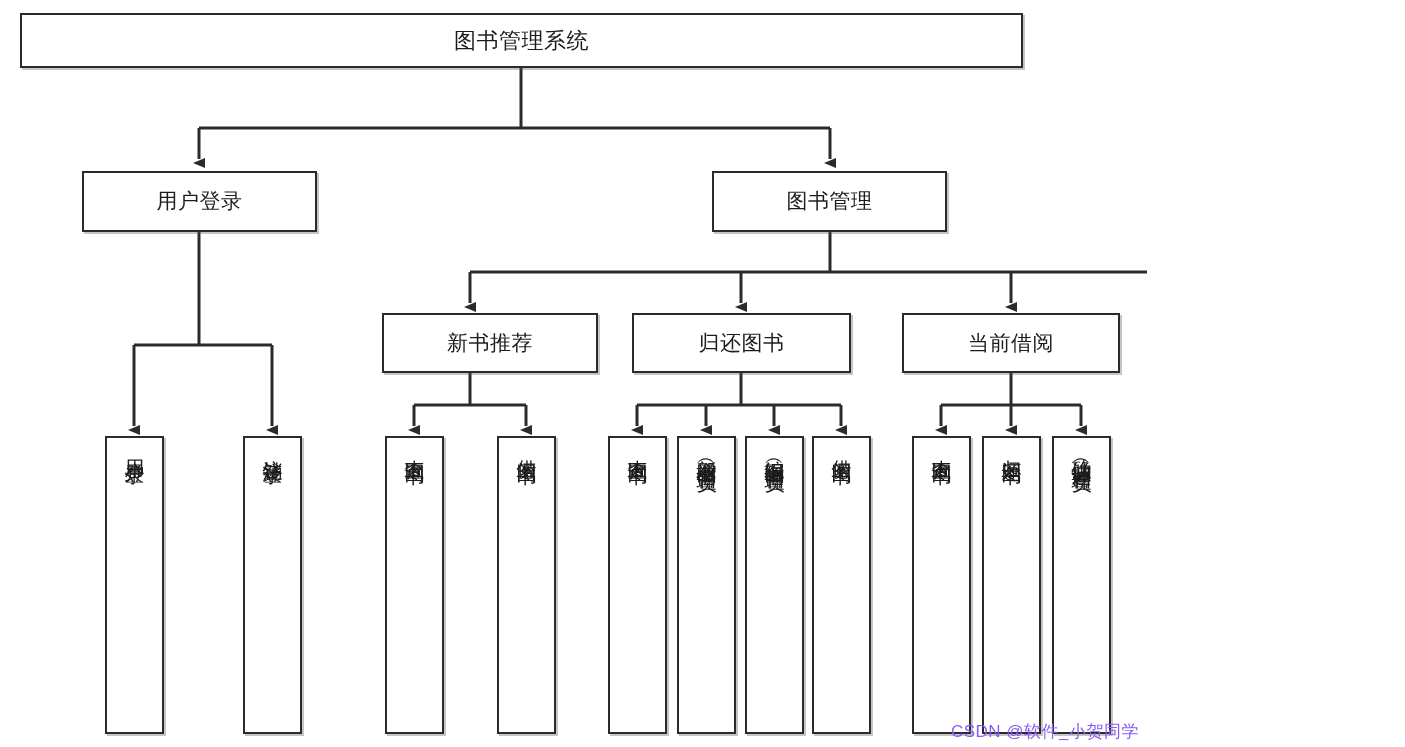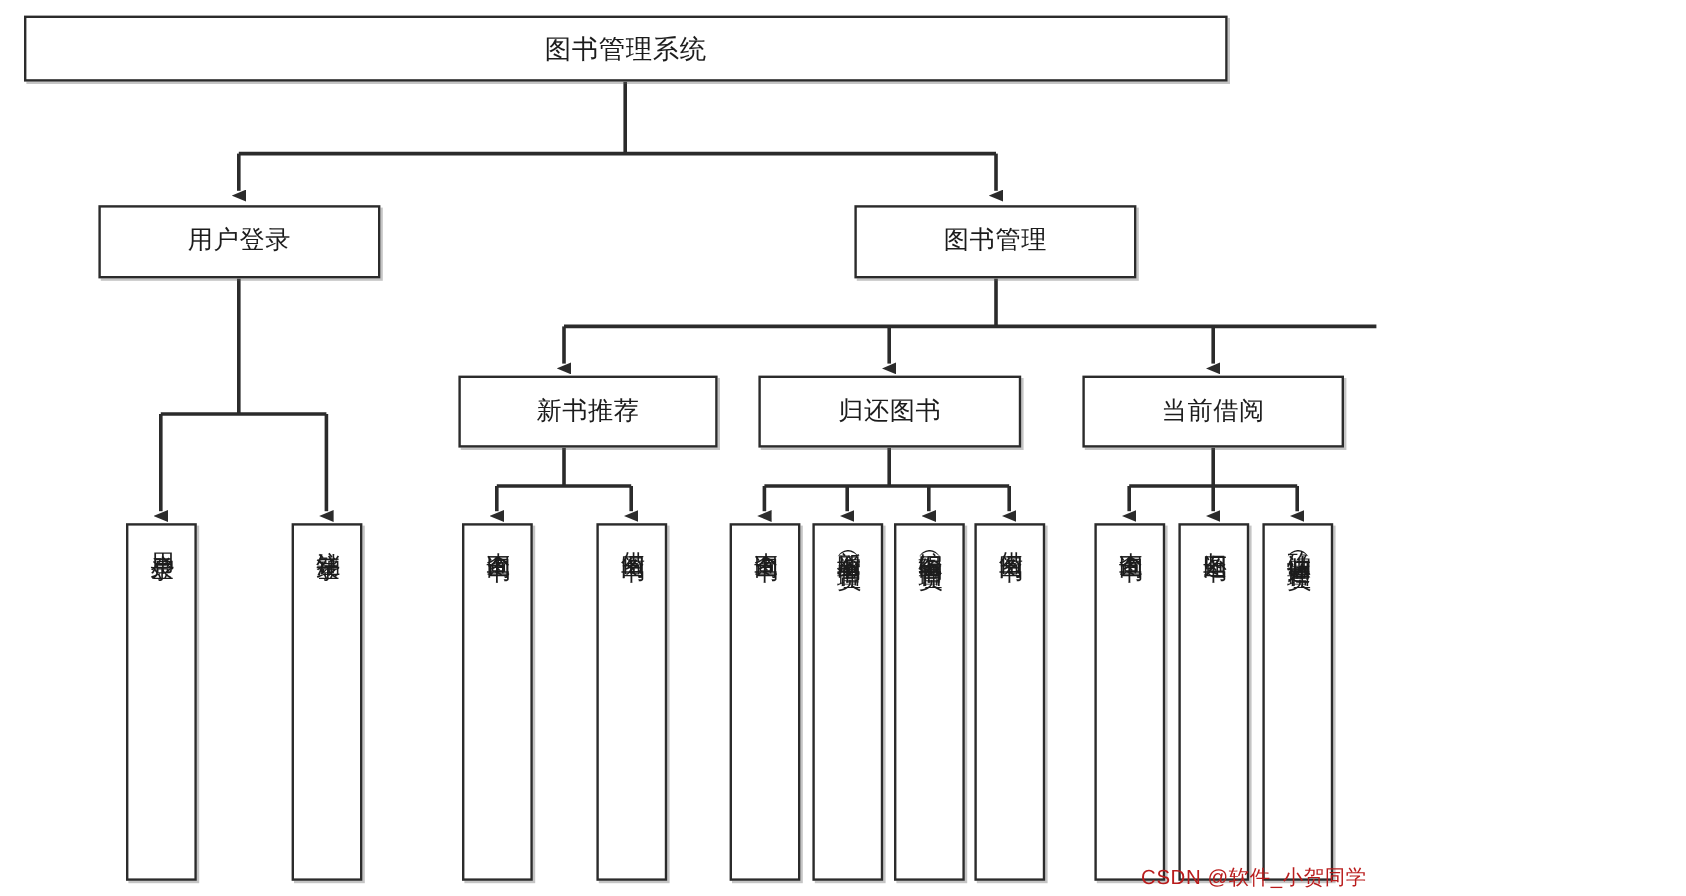--- a/index.html
+++ b/index.html
@@ -61,21 +61,21 @@
     line-height: 1.05;
     letter-spacing: 2px;
     text-align: left;
     max-height: 100%;
   }
   #watermark {
     position: absolute;
     right: 8px;
     bottom: 4px;
     font-size: 17px;
-    color: #b91c1c;
+    color: #8b5cf6;
     white-space: nowrap;
     letter-spacing: 0.5px;
   }
 </style>
 </head>
 <body>
 
 <div id="canvas">
 
   <svg id="edges" viewBox="0 0 1405 747" xmlns="http://www.w3.org/2000/svg">

